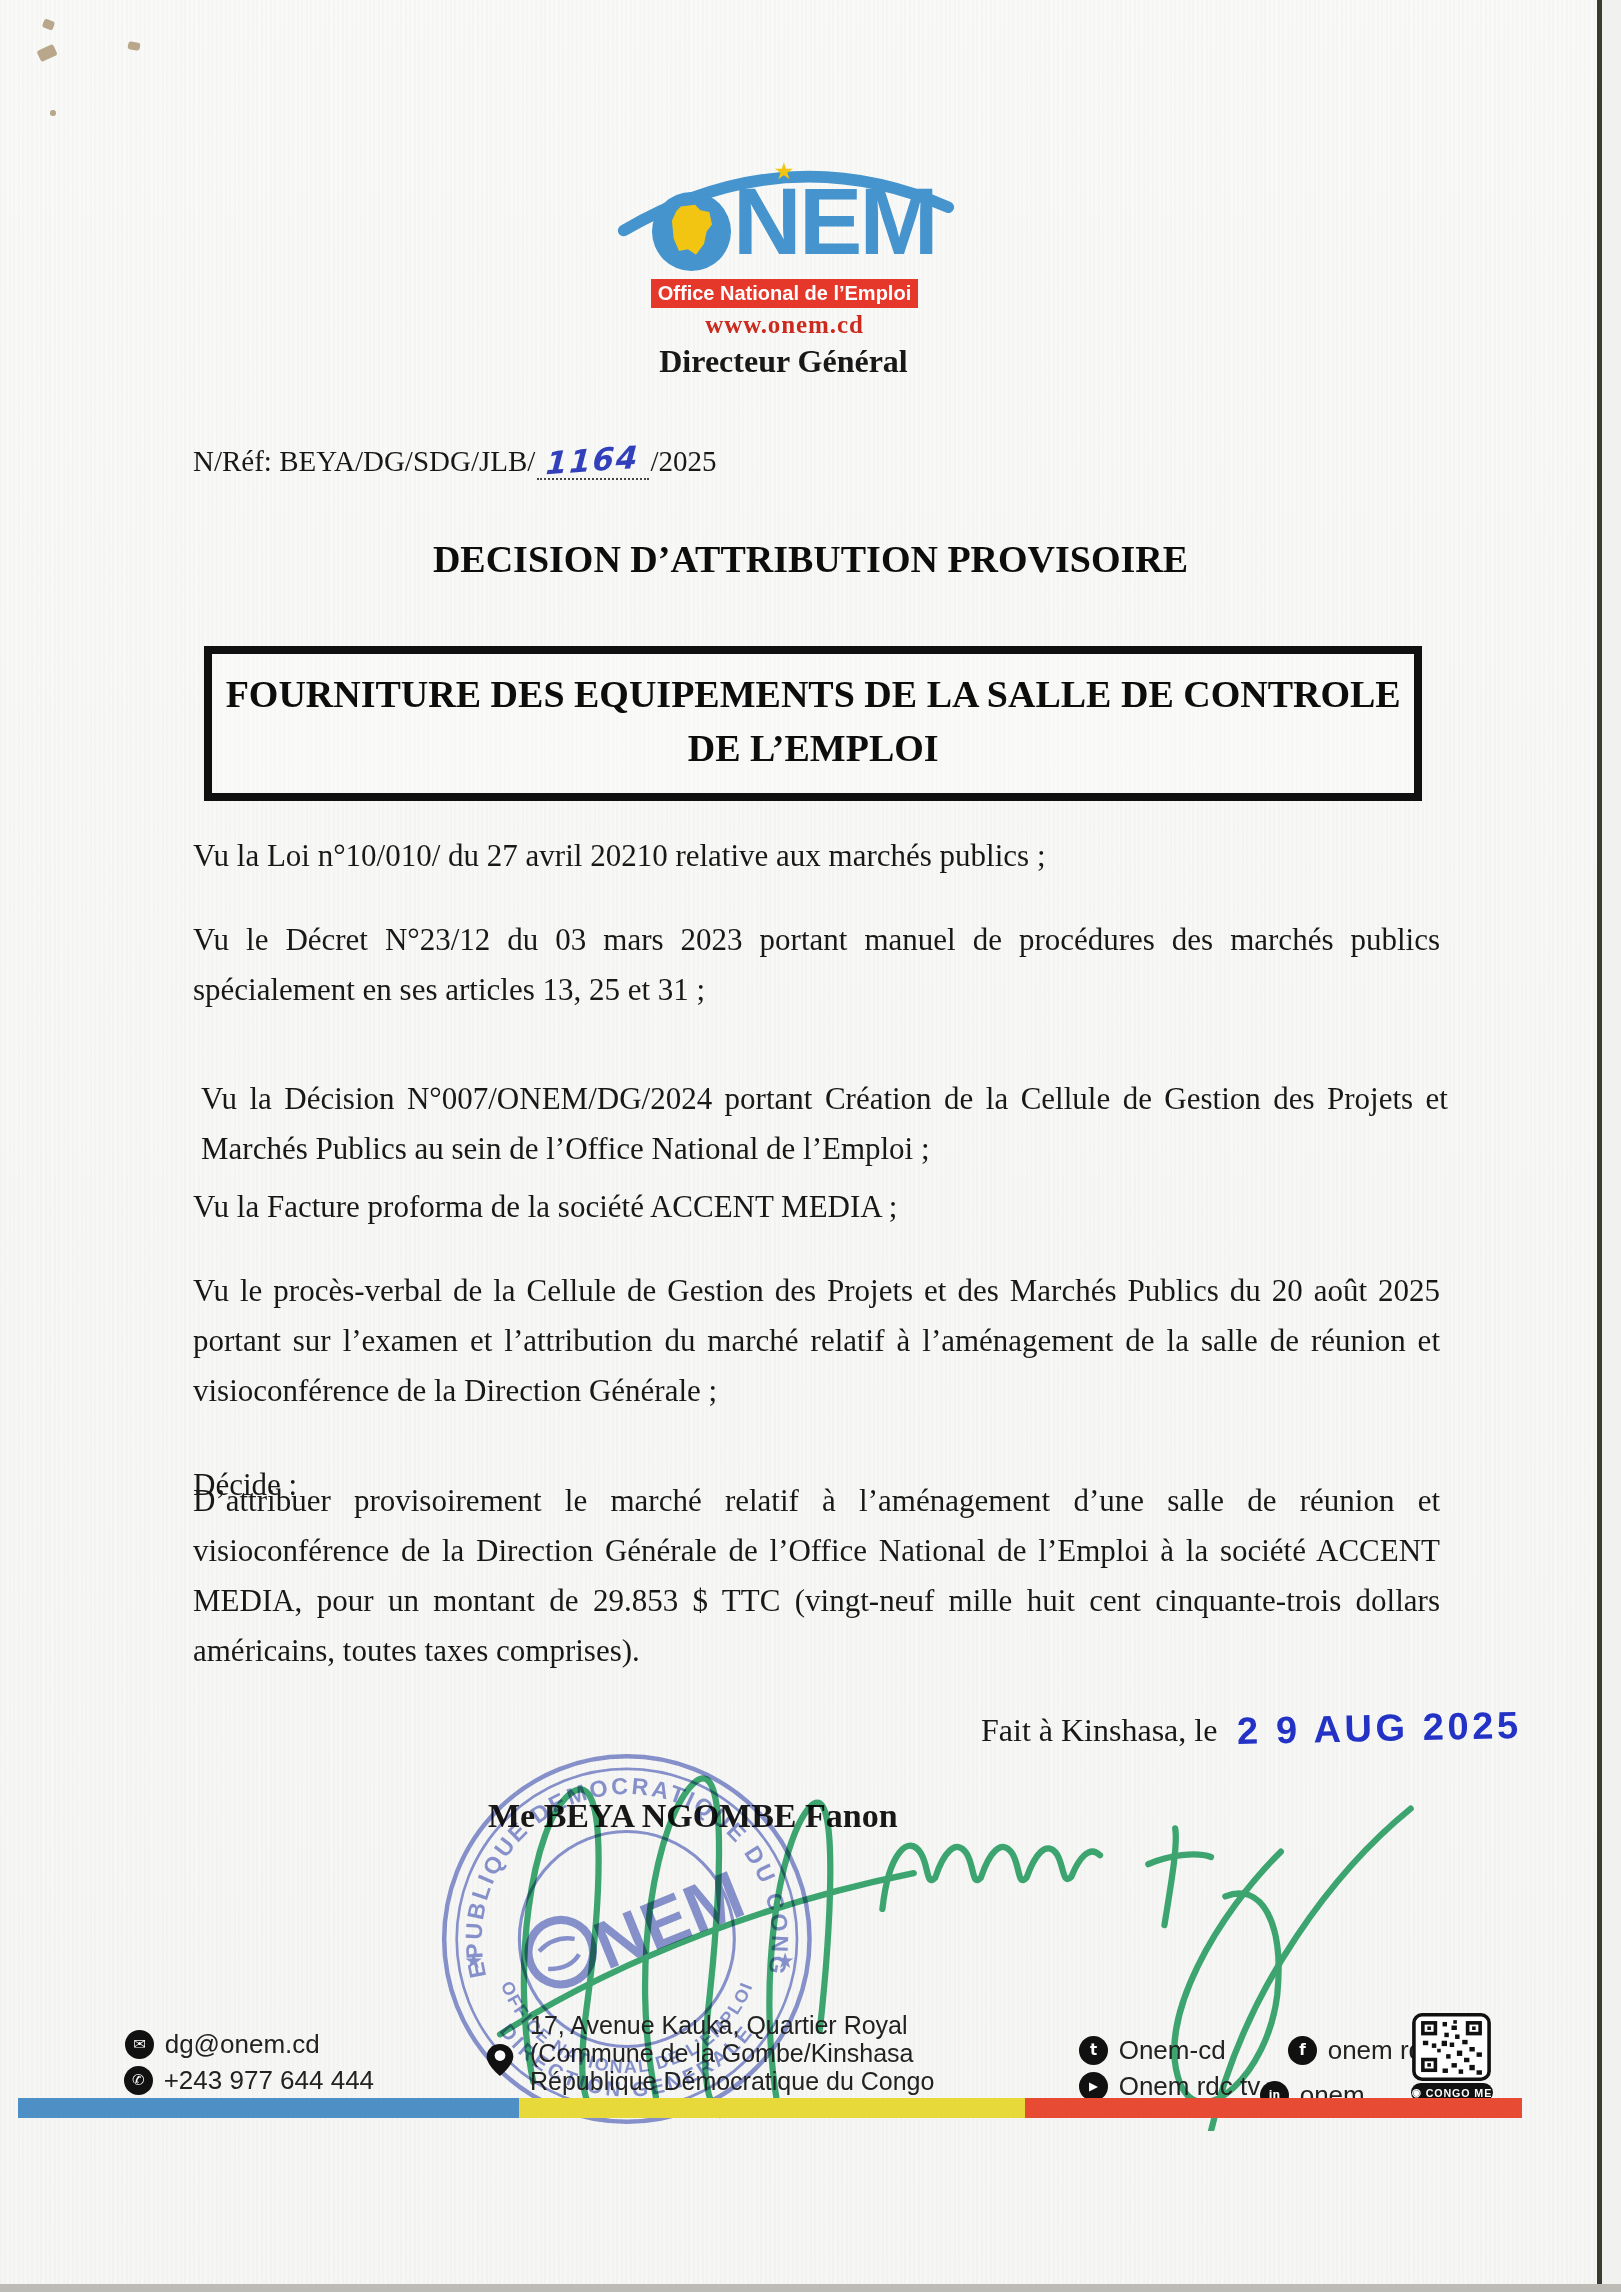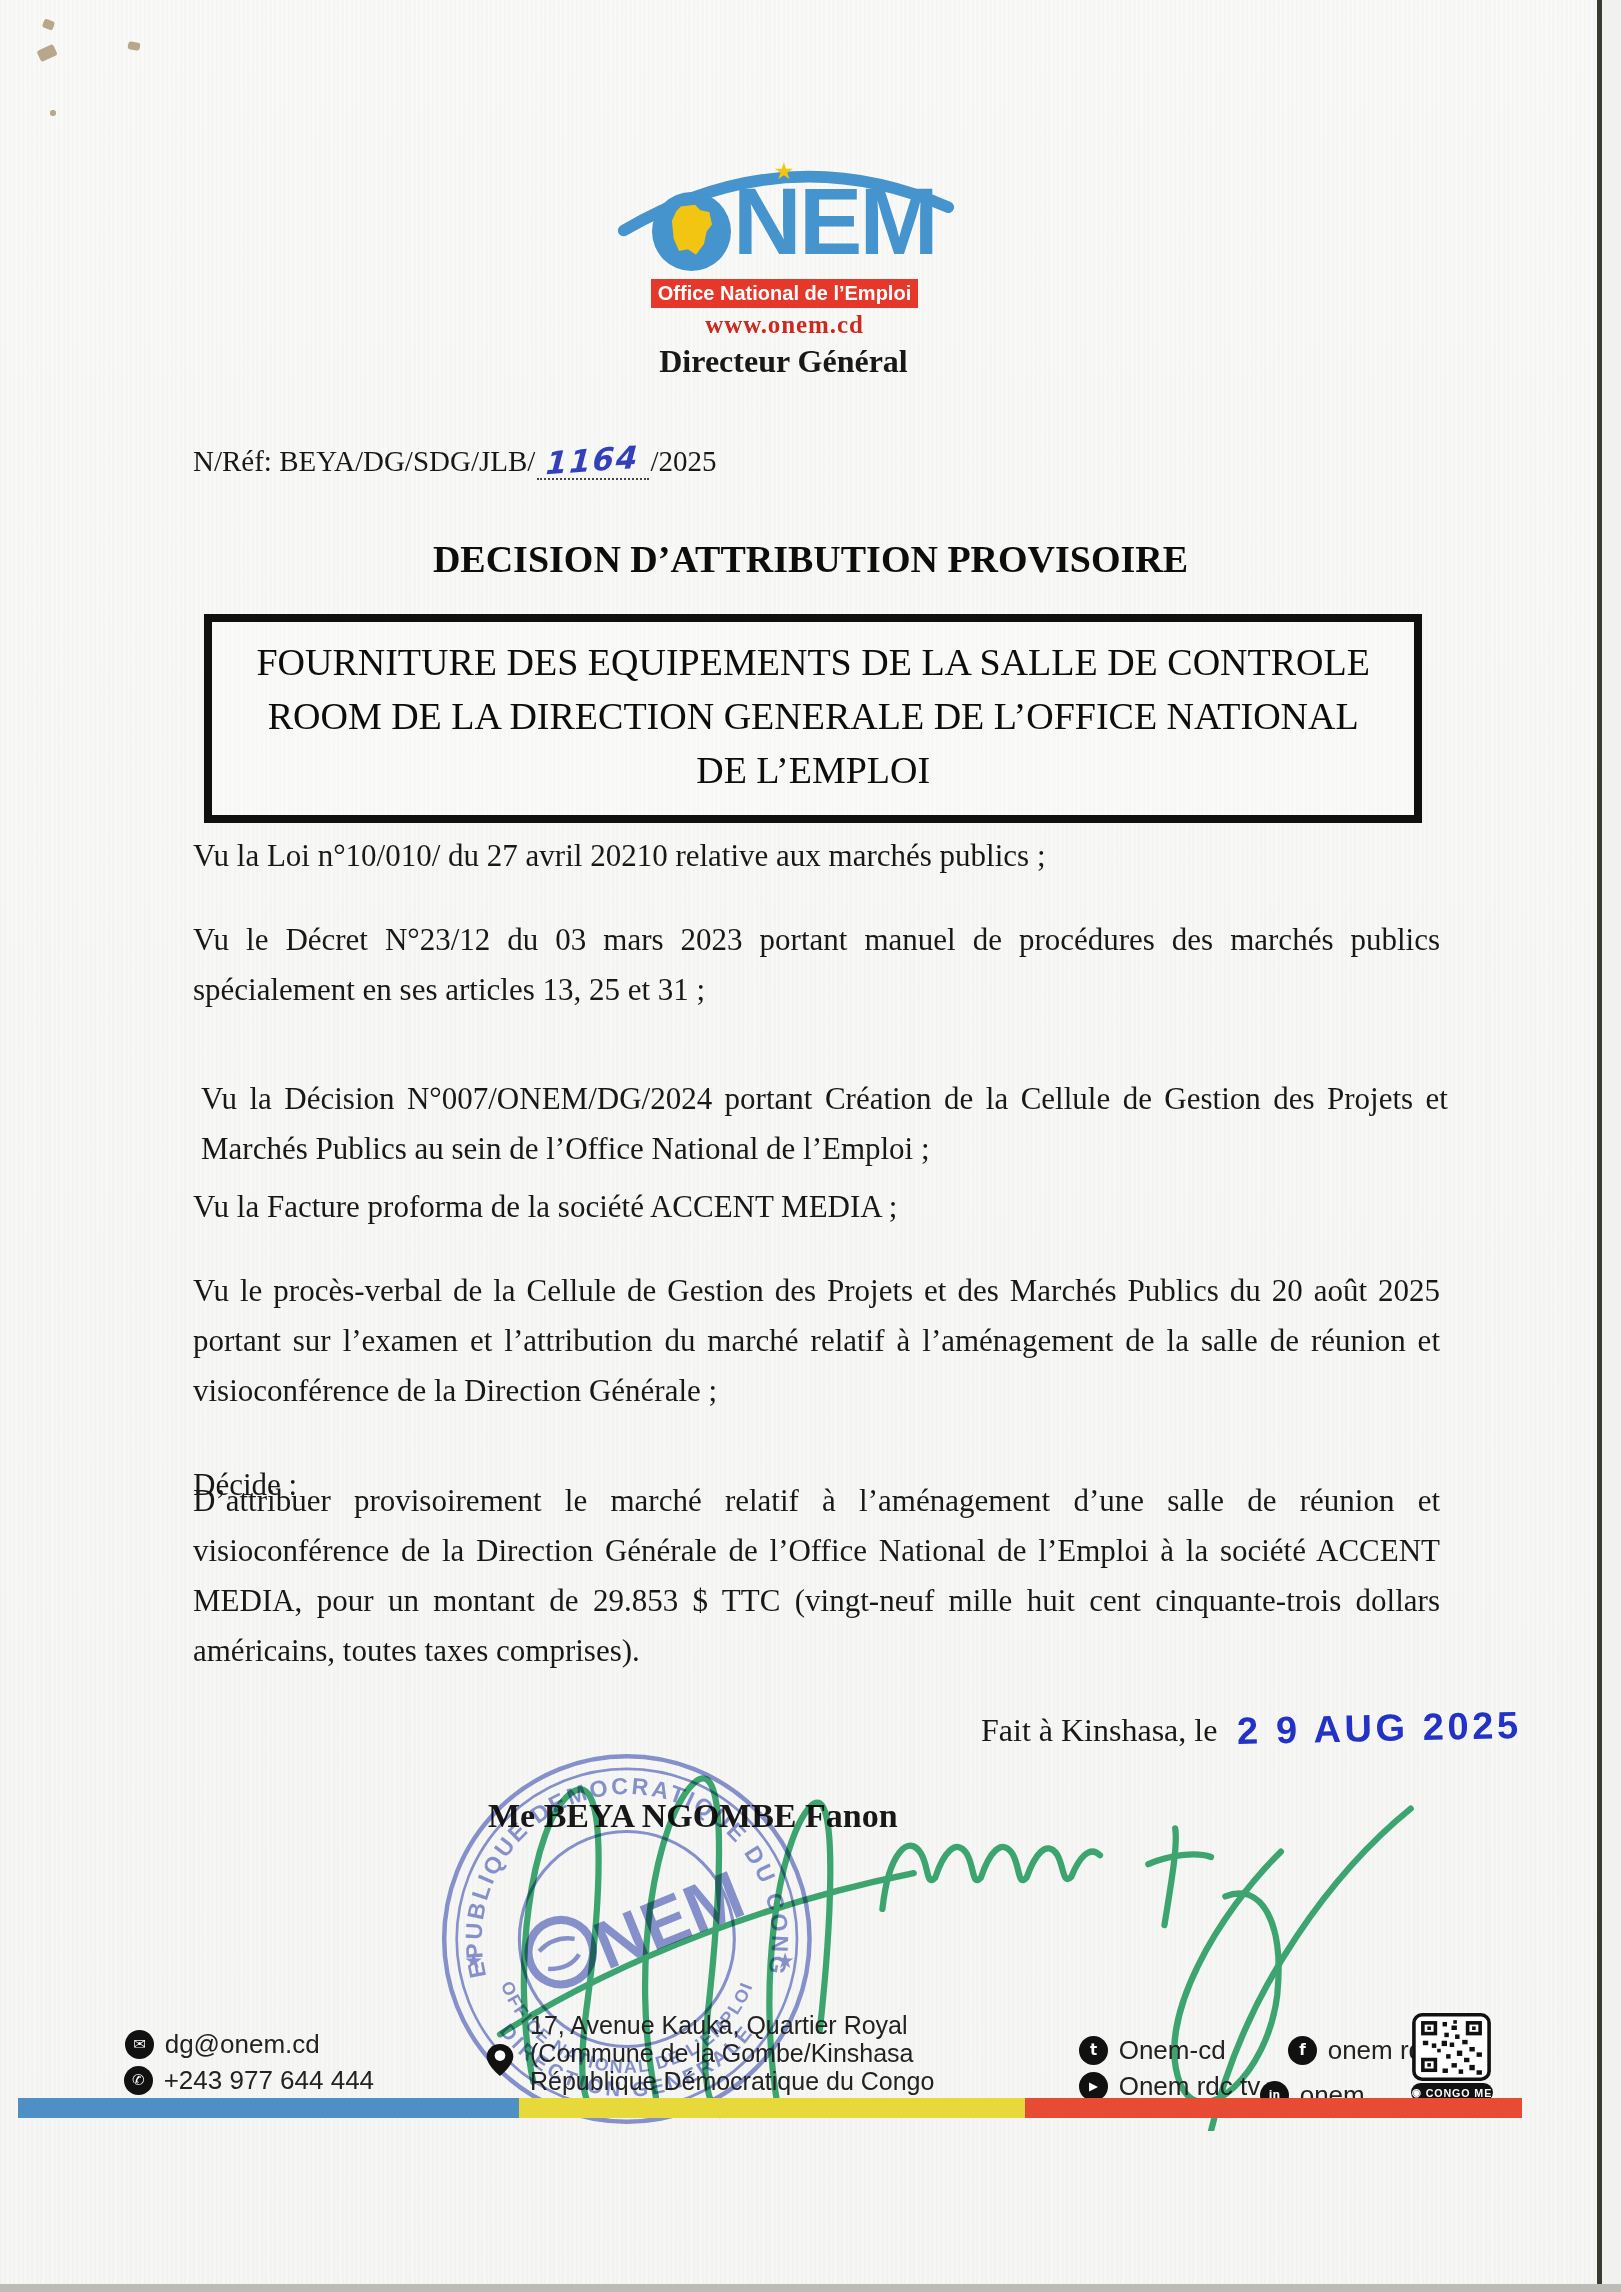--- a/index.html
+++ b/index.html
@@ -23,22 +23,22 @@
   .logo-www{left:651px;top:311px;width:267px;text-align:center;color:#cc2a1e;
     font-weight:700;font-size:25px;letter-spacing:0.9px;}
   .dg-title{left:564px;top:343px;width:439px;text-align:center;font-size:32px;font-weight:700;}
   .ref-line{left:193px;top:442px;font-size:29px;white-space:nowrap;}
   .ref-hand{display:inline-block;border-bottom:2.7px dotted #444;padding:0 9px;margin:0 1.8px;}
   .ref-num{display:inline-block;font-family:"DejaVu Sans",sans-serif;font-style:italic;
     font-weight:600;color:#3240bb;font-size:31px;transform:rotate(-4deg) skewX(-8deg);letter-spacing:1.8px;}
   
   .doc-title{left:0;top:537px;width:1621px;text-align:center;font-size:38px;font-weight:700;
     letter-spacing:0;color:#0d0d0d;}
-  .subject-box{left:204px;top:614px;width:1188px;border:8px solid #101010;background:rgba(255,255,255,.25);
-    padding:12.5px 7.2px 18px 7.2px;text-align:center;font-size:38px;font-weight:400;line-height:54px;color:#0d0d0d;}
+  .subject-box{left:204px;top:646px;width:1188px;border:8px solid #101010;background:rgba(255,255,255,.25);
+    padding:12.5px 7.2px 18px 7.2px;text-align:center;font-size:38px;font-weight:700;line-height:54px;color:#0d0d0d;}
   
   .para{left:193px;width:1247px;font-size:31px;line-height:50px;text-align:justify;}
   .p1{top:831px;} .p2{top:915px;} .p3{top:1074px;margin-left:8px;} .p4{top:1182px;} .p5{top:1266px;}
   .decide{left:193px;top:1467px;font-size:31px;}
   .p7{top:1476px;}
   .date-line{left:981px;top:1707px;font-size:32px;white-space:nowrap;}
   .date-stamp{display:inline-block;margin-left:19.7px;font-family:"Liberation Sans",sans-serif;
     font-weight:800;font-size:38px;color:#2433cf;letter-spacing:3.6px;transform:rotate(-1.2deg);
     mix-blend-mode:multiply;}
   .signatory{left:488px;top:1797px;font-size:34px;font-weight:700;white-space:nowrap;}
@@ -91,21 +91,20 @@
   <div class="abs dg-title">Directeur Général</div>
 
   <div class="abs ref-line">
     <span>N/Réf: BEYA/DG/SDG/JLB/</span><span class="ref-hand"><span class="ref-num">1164</span></span><span>/2025</span>
   </div>
 
   <div class="abs doc-title">DECISION D’ATTRIBUTION PROVISOIRE</div>
 
   <div class="abs subject-box">
     <div>FOURNITURE DES EQUIPEMENTS DE LA SALLE DE CONTROLE</div>
-    <div>ROOM DE LA DIRECTION GENERALE DE L’OFFICE NATIONAL</div>
     <div>DE L’EMPLOI</div>
   </div>
 
   <div class="abs para p1">Vu la Loi n°10/010/ du 27 avril 20210 relative aux marchés publics ;</div>
   <div class="abs para p2">Vu le Décret N°23/12 du 03 mars 2023 portant manuel de procédures des marchés publics spécialement en ses articles 13, 25 et 31 ;</div>
   <div class="abs para p3">Vu la Décision N°007/ONEM/DG/2024 portant Création de la Cellule de Gestion des Projets et Marchés Publics au sein de l’Office National de l’Emploi ;</div>
   <div class="abs para p4">Vu la Facture proforma de la société ACCENT MEDIA ;</div>
   <div class="abs para p5">Vu le procès-verbal de la Cellule de Gestion des Projets et des Marchés Publics du 20 août 2025 portant sur l’examen et l’attribution du marché relatif à l’aménagement de la salle de réunion et visioconférence de la Direction Générale ;</div>
   <div class="abs decide">Décide :</div>
   <div class="abs para p7">D’attribuer provisoirement le marché relatif à l’aménagement d’une salle de réunion et visioconférence de la Direction Générale de l’Office National de l’Emploi à la société ACCENT MEDIA, pour un montant de 29.853 $ TTC (vingt-neuf mille huit cent cinquante-trois dollars américains, toutes taxes comprises).</div>

